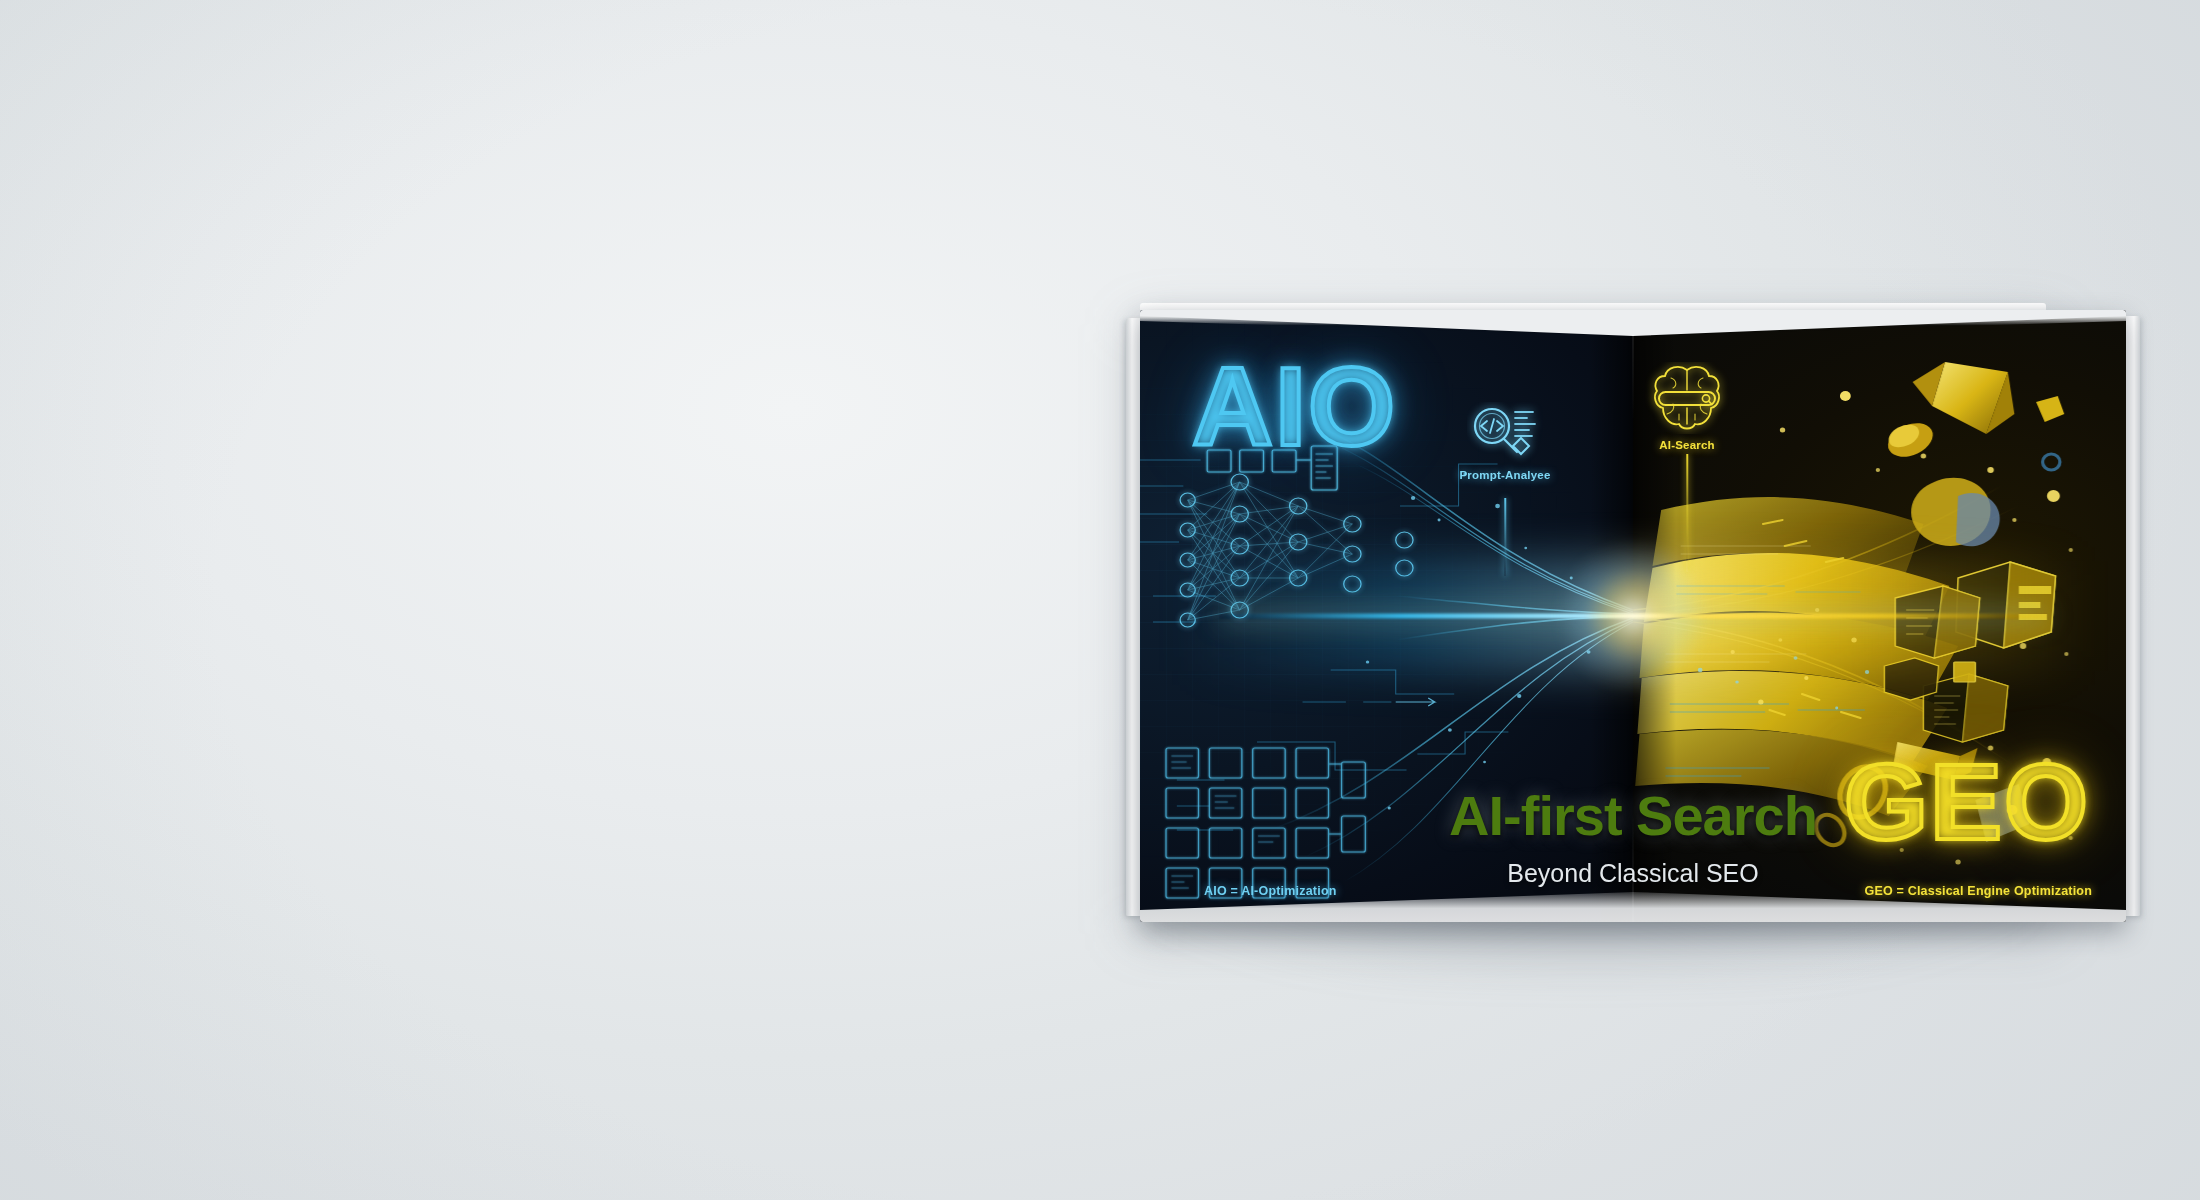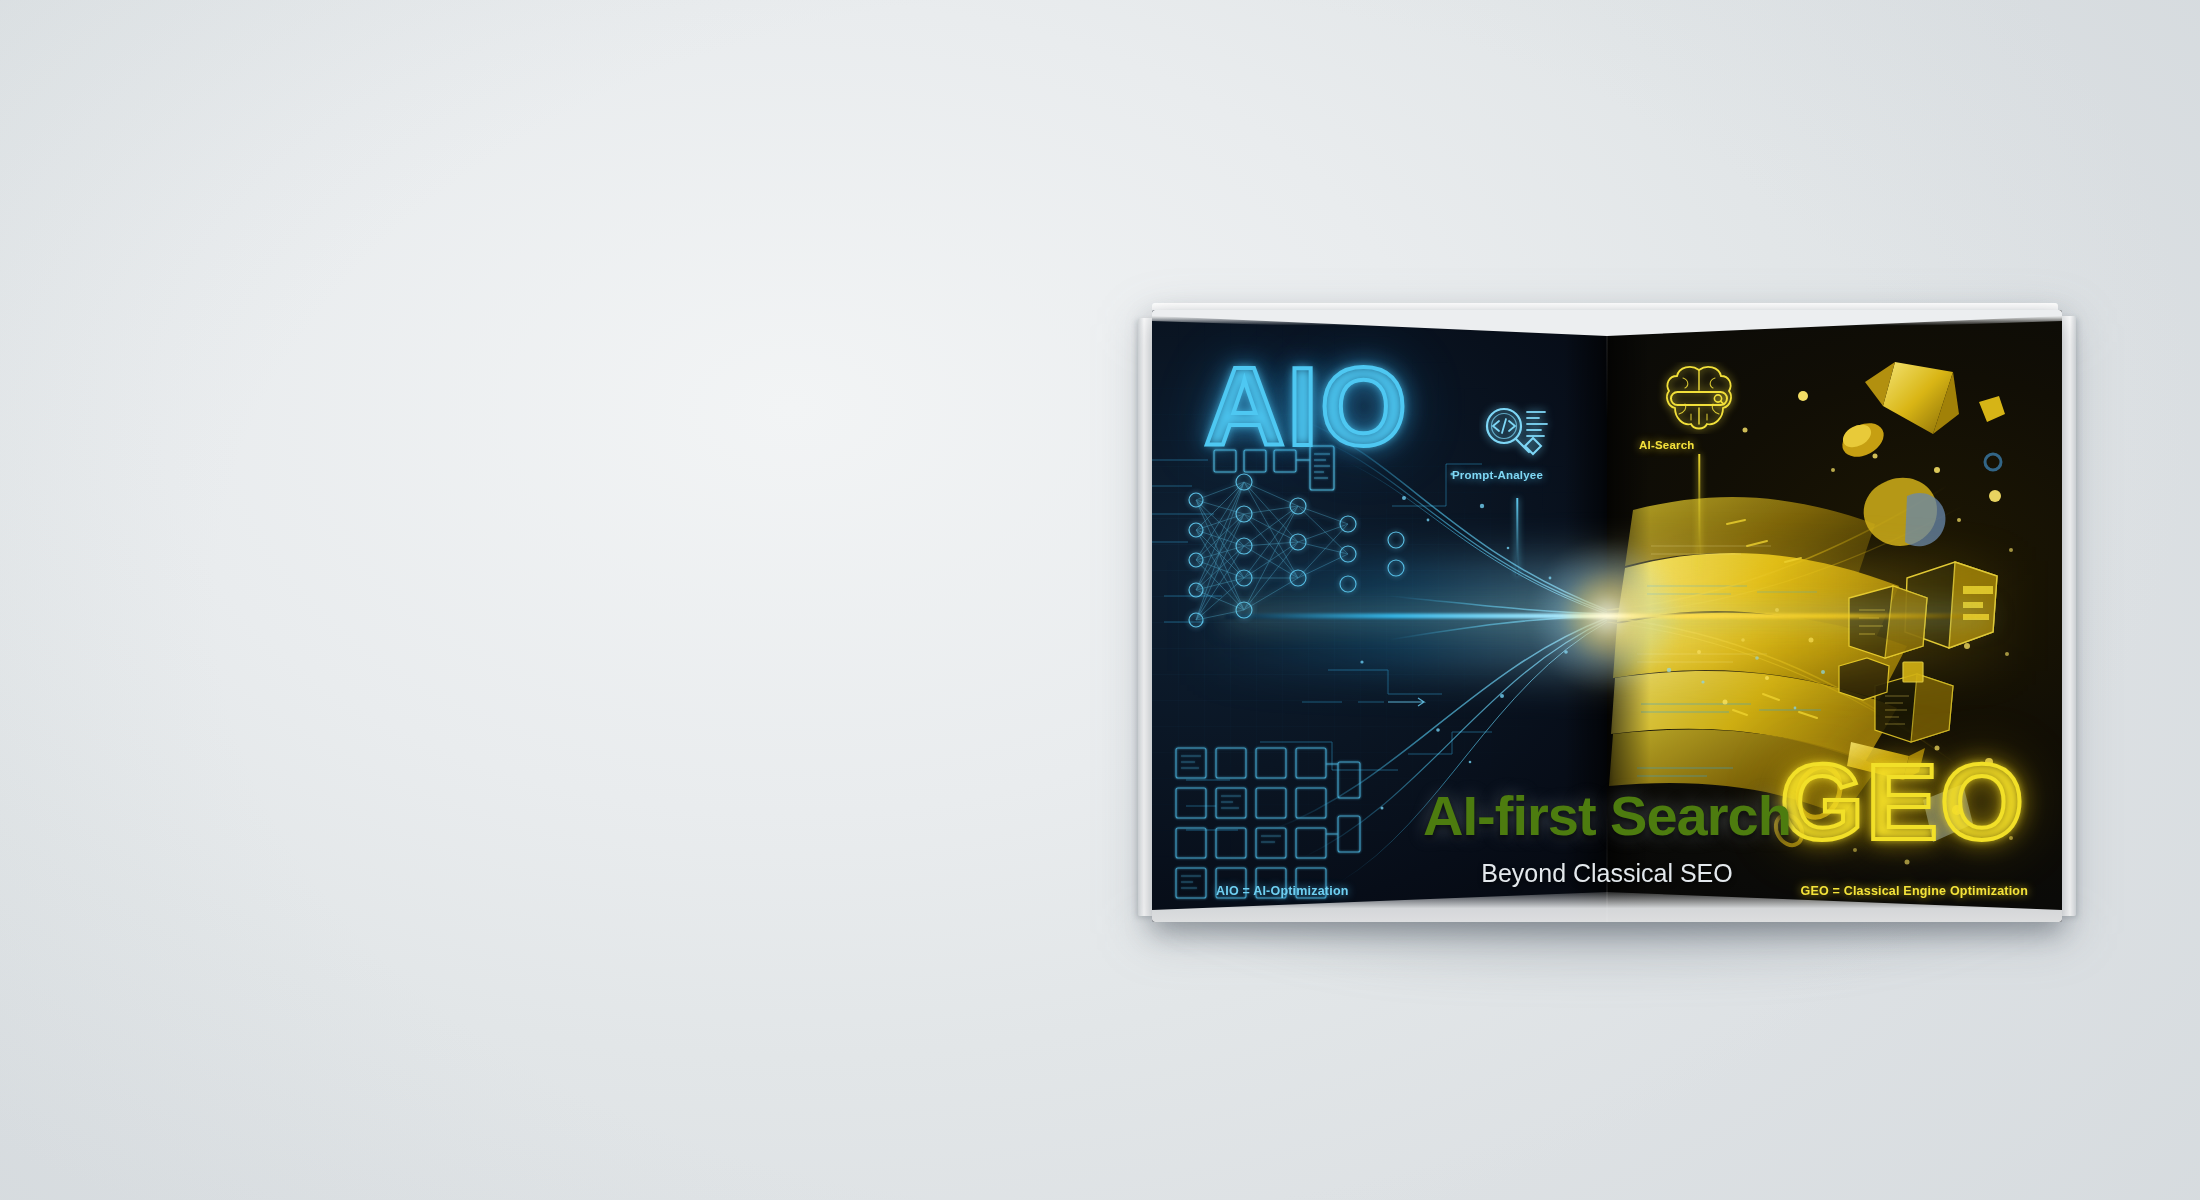--- a/index.html
+++ b/index.html
@@ -17,21 +17,21 @@
   }
   #backdrop-vignette{
     position:absolute;inset:0;
     background:radial-gradient(1600px 1100px at 50% 50%, rgba(255,255,255,0) 55%, rgba(180,190,196,0.22) 100%);
   }
 
   
   #magazine{
     position:absolute;
     left:1140px; top:310px;
-    width:910px; height:612px;margin-left:12px;
+    width:986px; height:612px;
   }
   
   .book-shadow{
     position:absolute;
     left:-6px; top:14px; width:922px; height:610px;
     background:rgba(90,100,110,0.28);
     filter:blur(26px);
     border-radius:6px;
   }
   .book-shadow-soft{
@@ -144,21 +144,21 @@
     text-shadow:0 3px 6px rgba(0,0,0,.75), 0 0 18px rgba(200,215,230,.35);
   }
   .title-sub{
     position:absolute;left:50%;transform:translateX(-50%);
     bottom:34px;white-space:nowrap;
     font-size:25px;font-weight:400;color:#e3e8ec;
     text-shadow:0 2px 5px rgba(0,0,0,.7);
   }
 
   
-  .feature{position:absolute;text-align:left;}
+  .feature{position:absolute;text-align:center;}
   .feature .cap{
     margin-top:5px;font-size:11.5px;font-weight:700;white-space:nowrap;letter-spacing:.2px;
   }
   .feature.blue .cap{color:#7fd8f5;text-shadow:0 0 8px rgba(90,200,245,.75);}
   .feature.gold .cap{color:#f5e23c;text-shadow:0 0 8px rgba(240,215,50,.75);}
   .feature .stem{
     position:absolute;left:50%;width:1.5px;transform:translateX(-50%);
   }
   .feature.blue .stem{background:linear-gradient(180deg,#5fc9ee,rgba(95,201,238,0));box-shadow:0 0 6px rgba(95,201,238,.8);}
   .feature.gold .stem{background:linear-gradient(180deg,#e9d62e,rgba(233,214,46,0));box-shadow:0 0 6px rgba(233,214,46,.8);}

